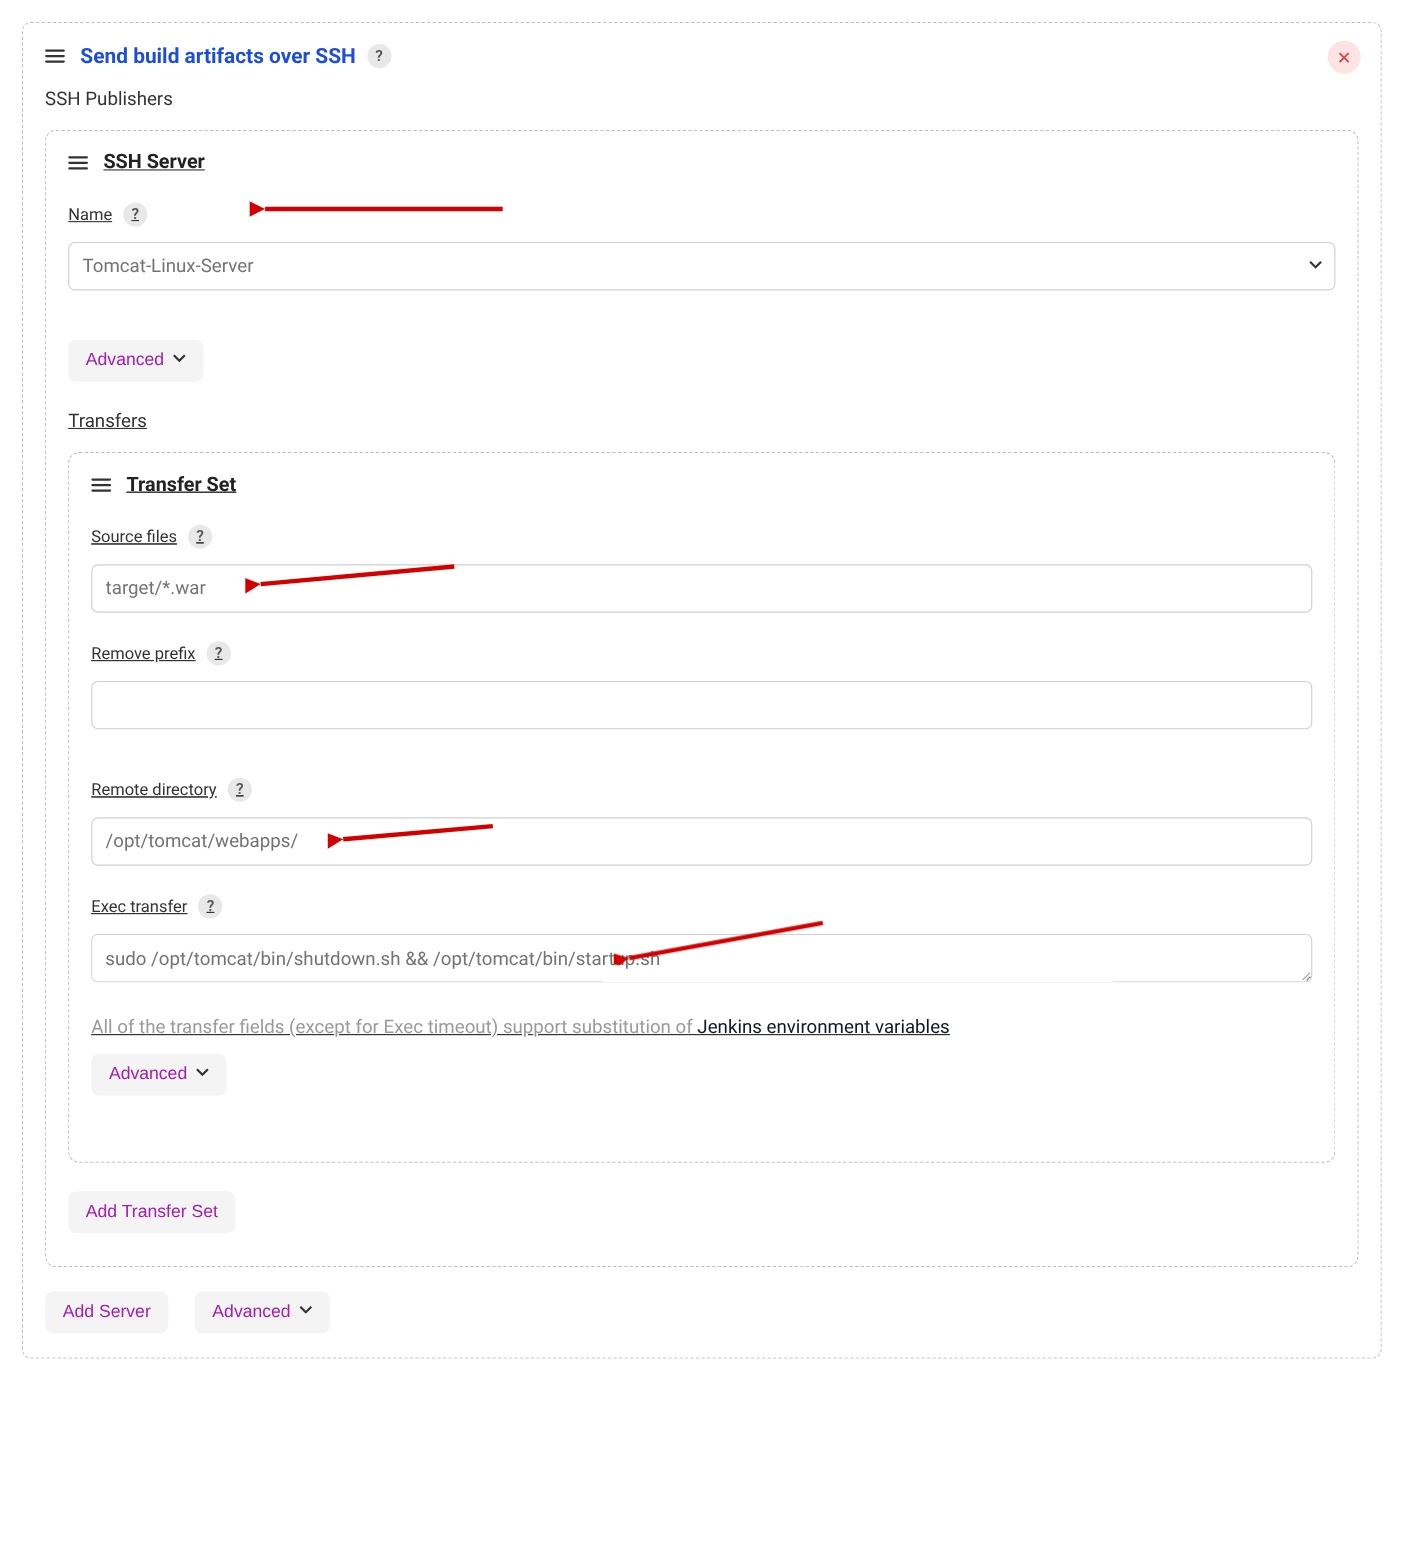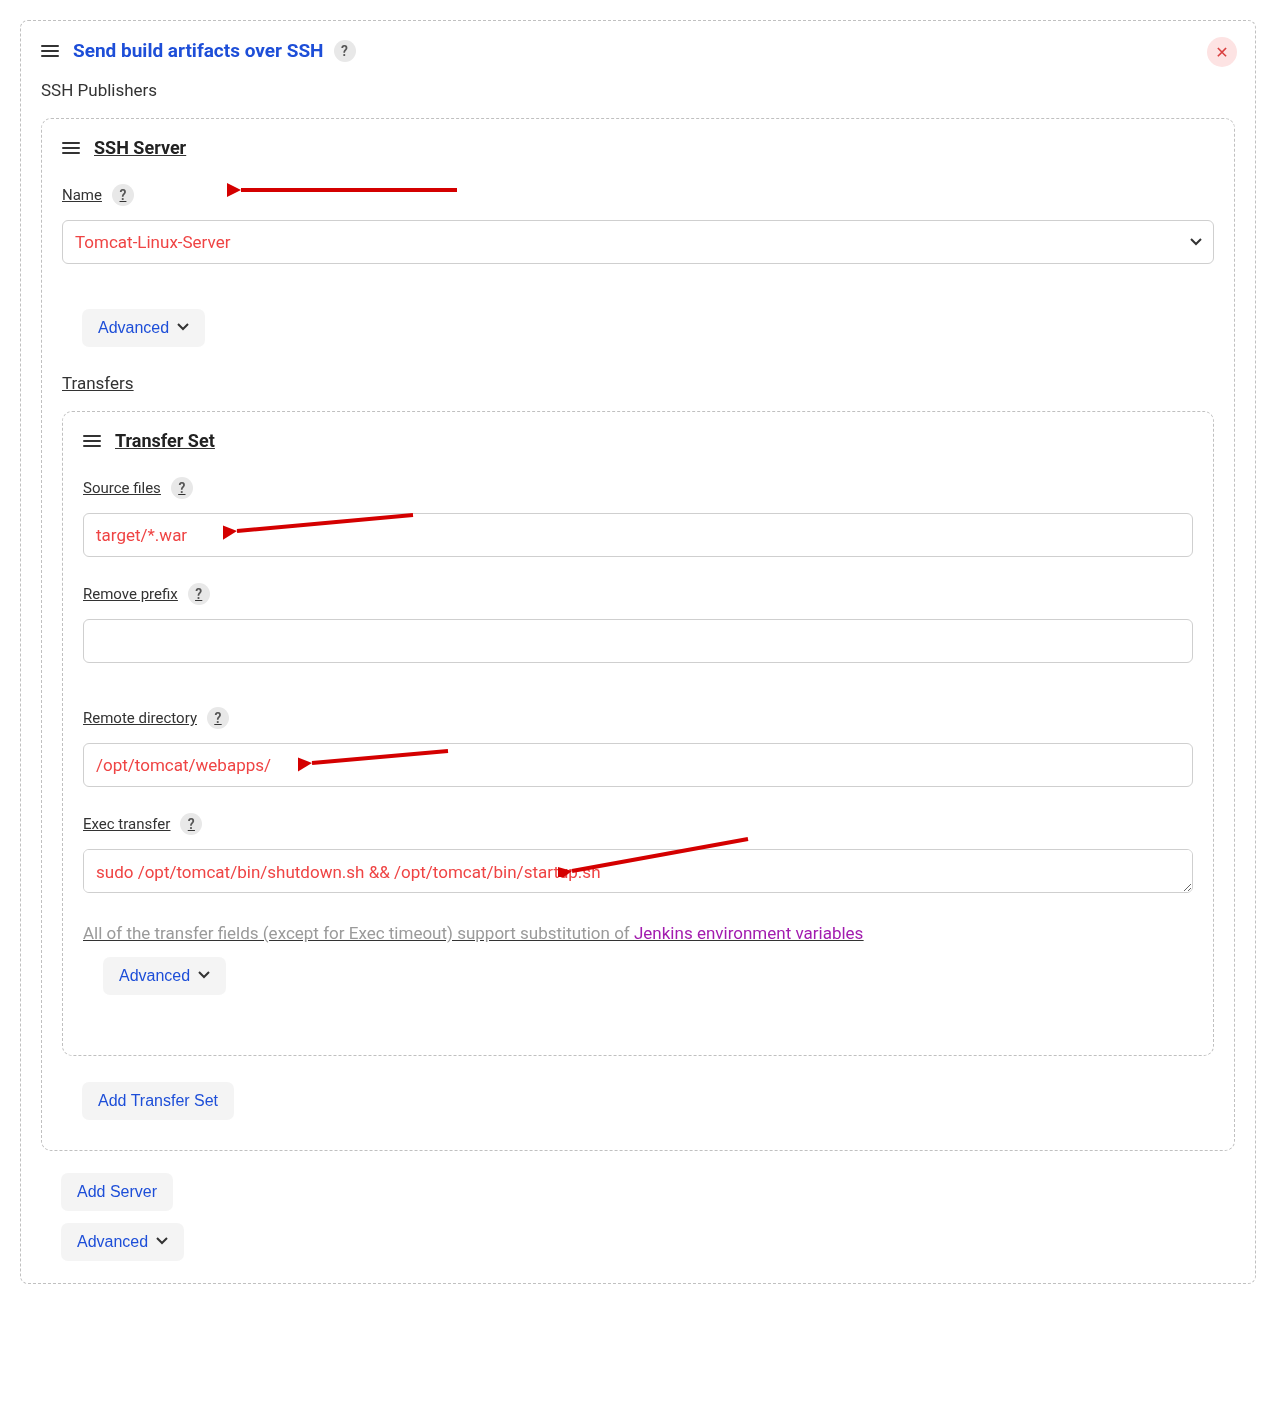--- a/index.html
+++ b/index.html
@@ -117,21 +117,21 @@
     .field-label {
       font-size: 15px;
       color: #333;
       font-weight: 400;
     }
 
     .text-input, .select-input, .textarea-input {
       width: 100%;
       font-family: inherit;
       font-size: 17px;
-      color: #ef4444;
+      color: #737373;
       padding: 11px 12px;
       border: 1px solid #cfcfcf;
       border-radius: 6px;
       background: #fff;
     }
 
     .text-input::placeholder {
       color: #333;
     }
 
@@ -160,55 +160,53 @@
       min-height: 40px;
       height: 44px;
       line-height: 1.3;
     }
 
     .chip-btn {
       display: inline-flex;
       align-items: center;
       gap: 8px;
       background: #f4f4f4;
-      color: #1d4ed8;
+      color: #a21caf;
       padding: 10px 16px;
       border-radius: 7px;
       font-size: 16px;
       cursor: pointer;
       border: none;
-      margin-left: 20px;
     }
 
     .chip-btn .chev {
       display: inline-block;
     }
 
     .mt-26 { margin-top: 26px; }
     .mt-18 { margin-top: 18px; }
     .mt-14 { margin-top: 14px; }
     .mt-45 { margin-top: 45px; }
 
     .helper-row {
       margin-top: 26px;
       font-size: 17px;
       color: #9a9a9a;
     }
 
     .helper-link {
-      color: #a21caf;
+      color: #0f172a;
       text-decoration: none;
     }
 
     .bottom-buttons {
       margin-top: 22px;
       display: flex;
-      flex-direction: column;
-      align-items: flex-start;
-      gap: 12px;
+      align-items: center;
+      gap: 24px;
     }
 
     .arrow-svg {
       position: absolute;
       pointer-events: none;
       z-index: 10;
     }
 
     .name-row-wrapper { position: relative; }
     .source-row-wrapper { position: relative; }

